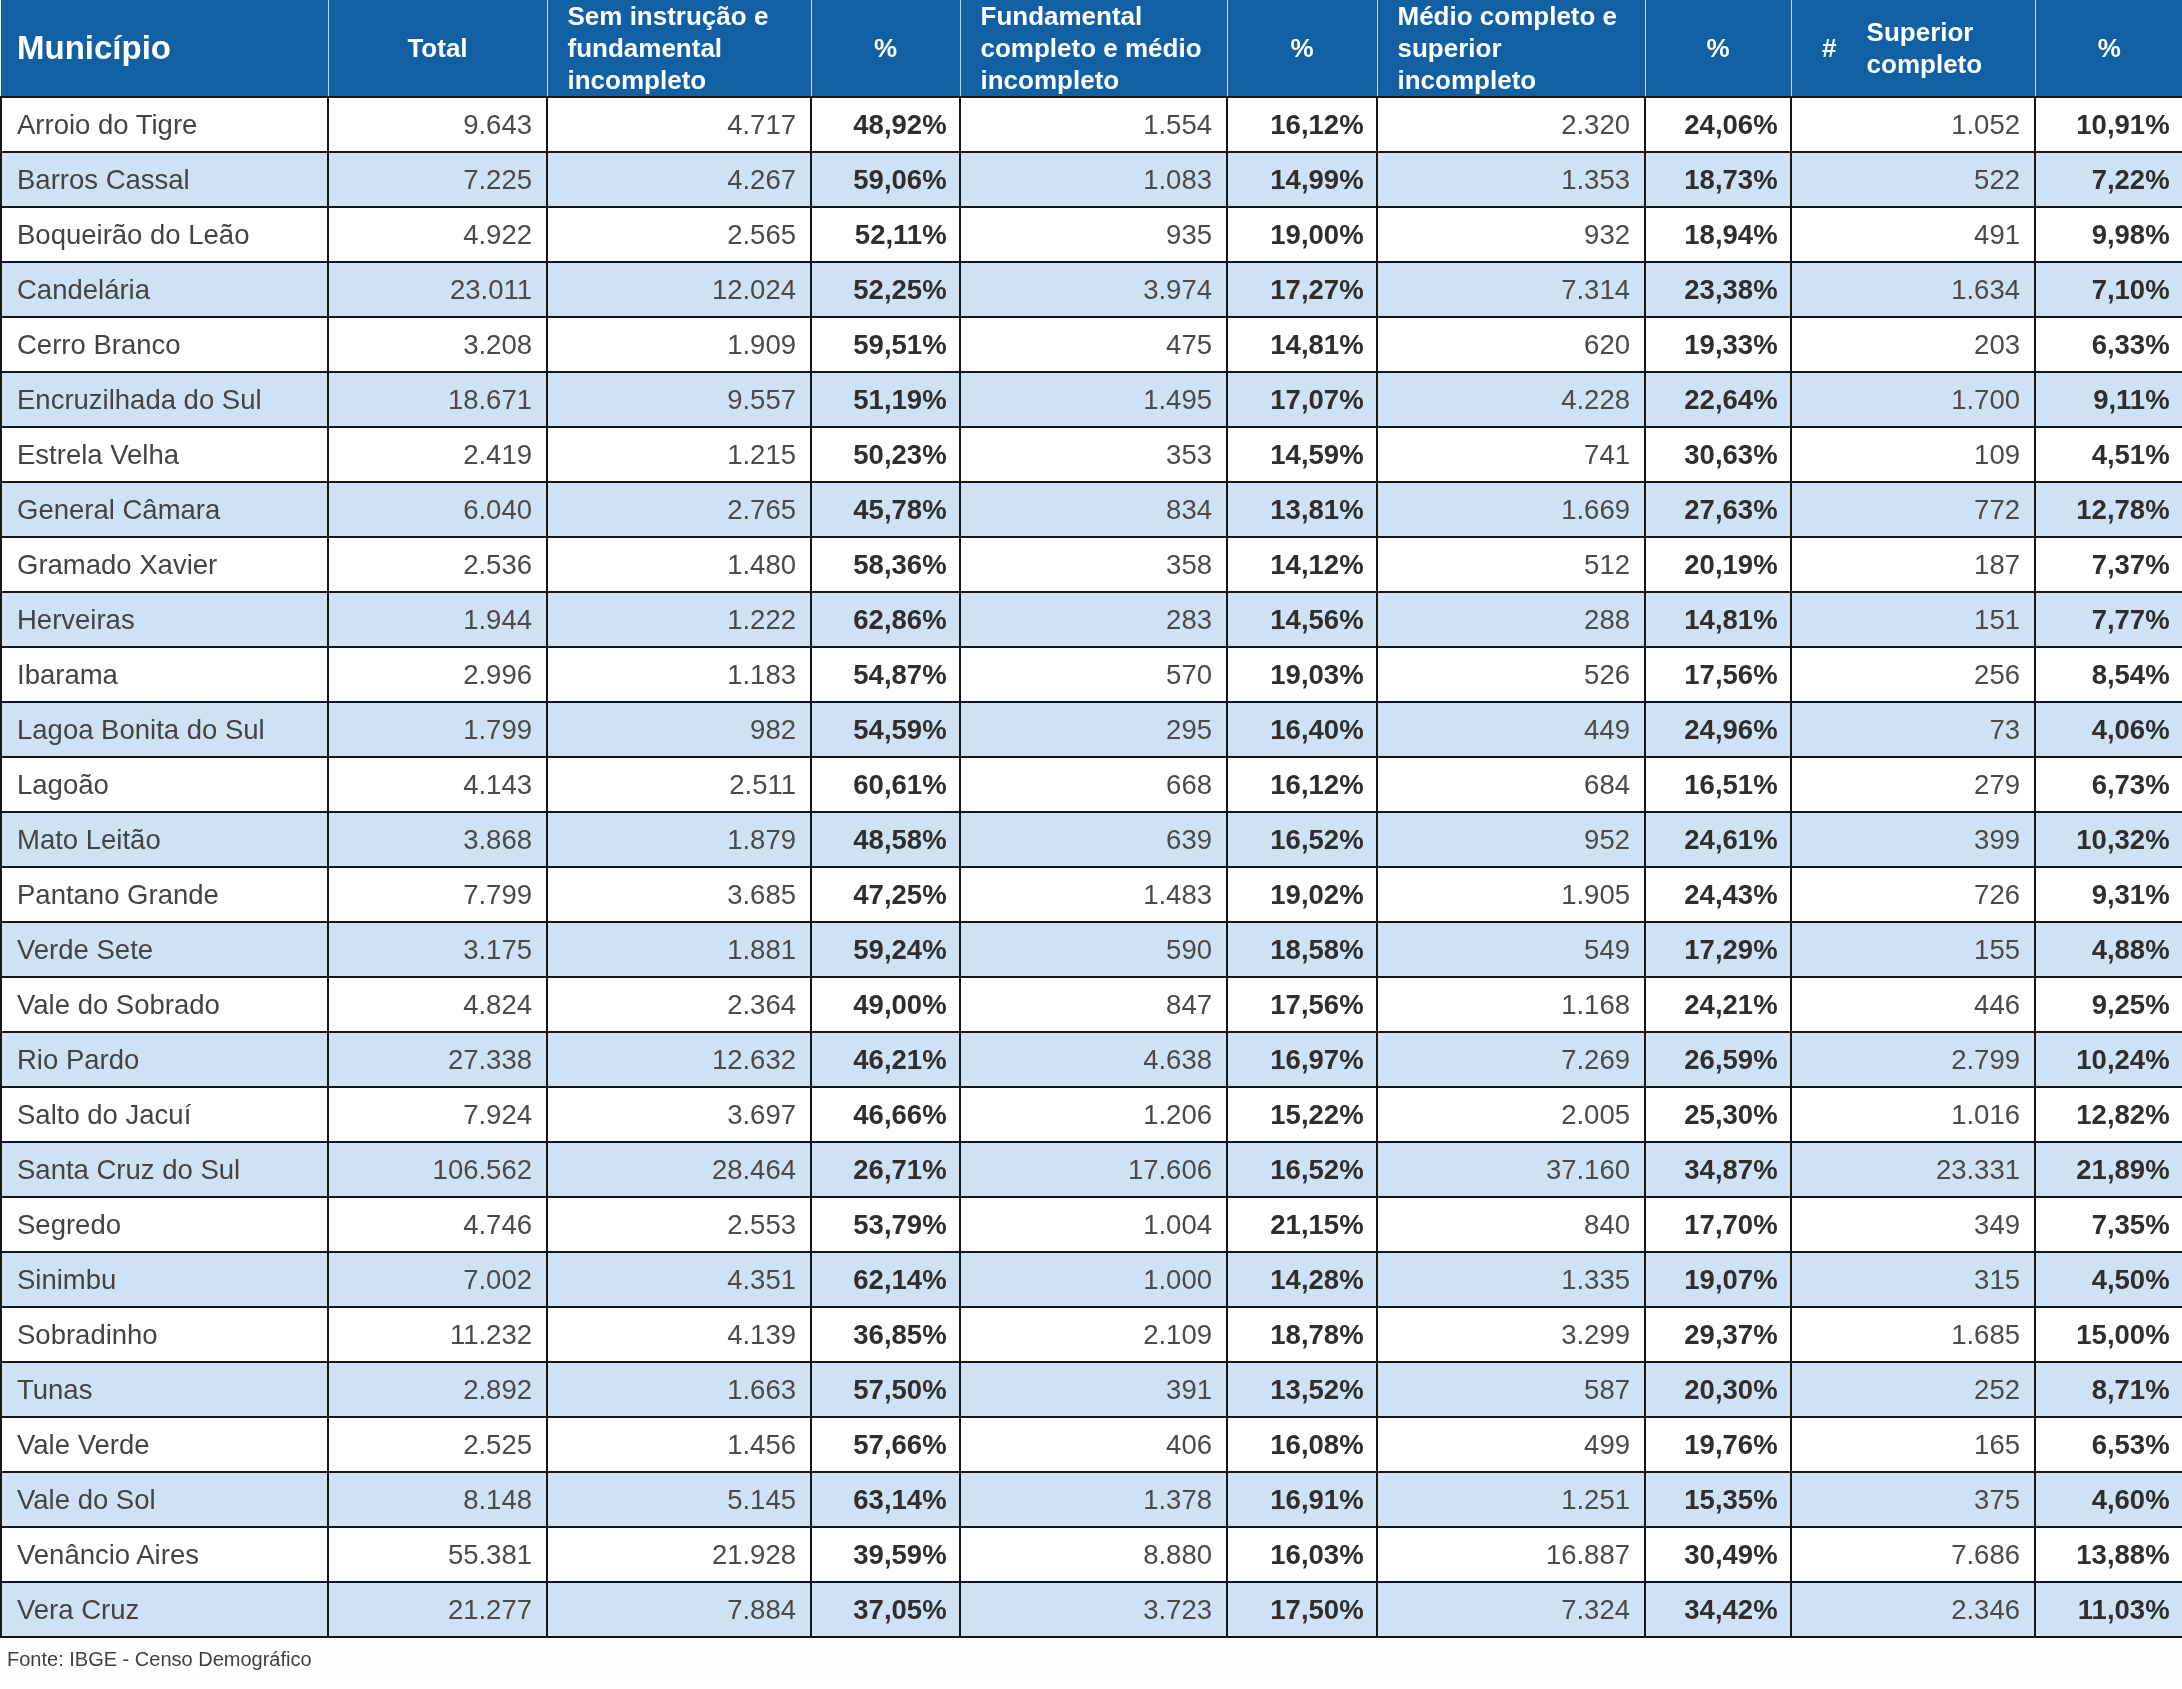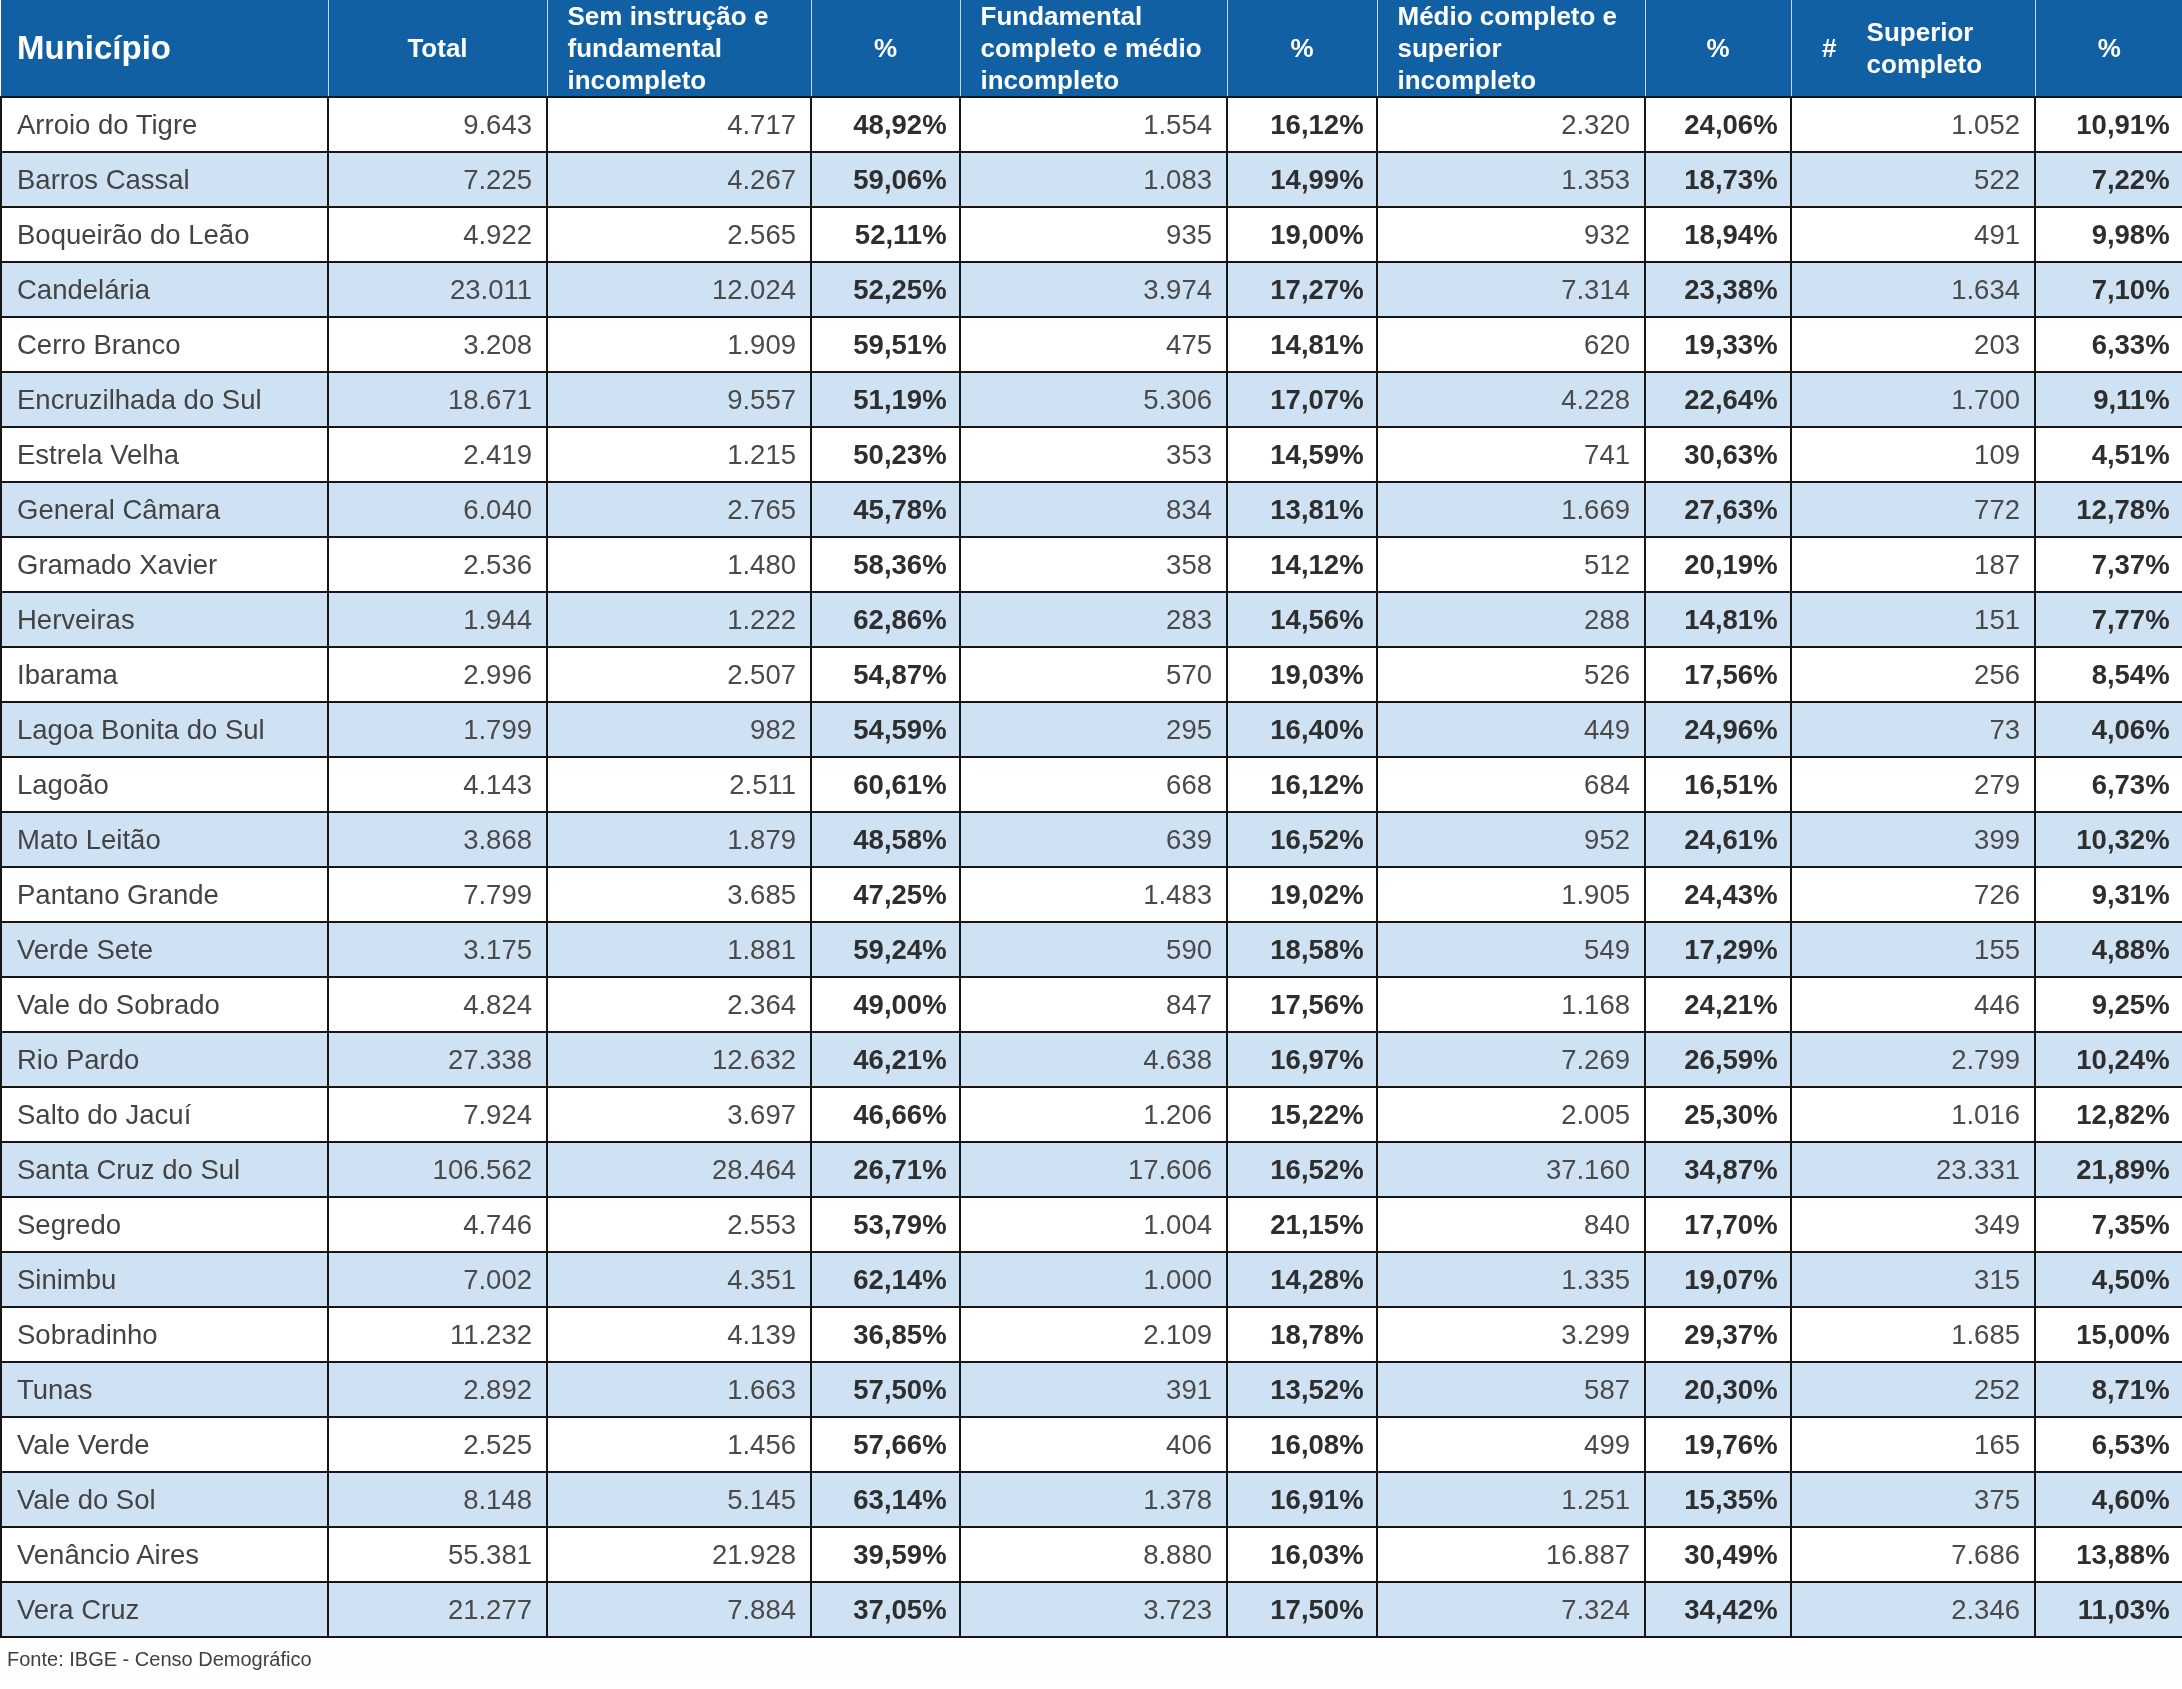--- a/index.html
+++ b/index.html
@@ -168,21 +168,21 @@
         <td class="cell-num">620</td>
         <td class="cell-pct">19,33%</td>
         <td class="cell-num">203</td>
         <td class="cell-pct">6,33%</td>
       </tr>
       <tr>
         <td class="cell-name">Encruzilhada do Sul</td>
         <td class="cell-num">18.671</td>
         <td class="cell-num">9.557</td>
         <td class="cell-pct">51,19%</td>
-        <td class="cell-num">5.306</td>
+        <td class="cell-num">1.495</td>
         <td class="cell-pct">17,07%</td>
         <td class="cell-num">4.228</td>
         <td class="cell-pct">22,64%</td>
         <td class="cell-num">1.700</td>
         <td class="cell-pct">9,11%</td>
       </tr>
       <tr>
         <td class="cell-name">Estrela Velha</td>
         <td class="cell-num">2.419</td>
         <td class="cell-num">1.215</td>
@@ -226,21 +226,21 @@
         <td class="cell-num">283</td>
         <td class="cell-pct">14,56%</td>
         <td class="cell-num">288</td>
         <td class="cell-pct">14,81%</td>
         <td class="cell-num">151</td>
         <td class="cell-pct">7,77%</td>
       </tr>
       <tr>
         <td class="cell-name">Ibarama</td>
         <td class="cell-num">2.996</td>
-        <td class="cell-num">2.507</td>
+        <td class="cell-num">1.183</td>
         <td class="cell-pct">54,87%</td>
         <td class="cell-num">570</td>
         <td class="cell-pct">19,03%</td>
         <td class="cell-num">526</td>
         <td class="cell-pct">17,56%</td>
         <td class="cell-num">256</td>
         <td class="cell-pct">8,54%</td>
       </tr>
       <tr>
         <td class="cell-name">Lagoa Bonita do Sul</td>

